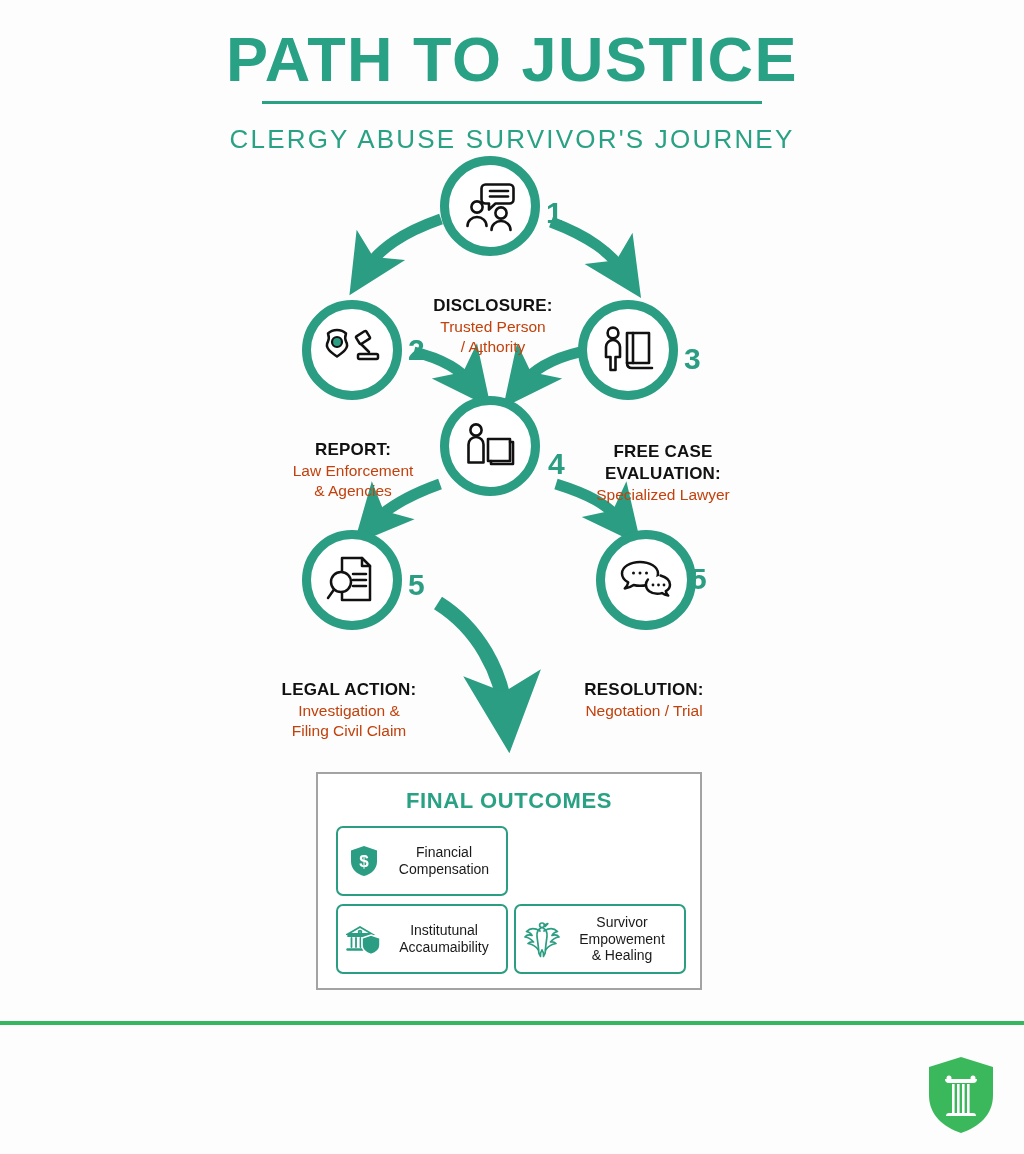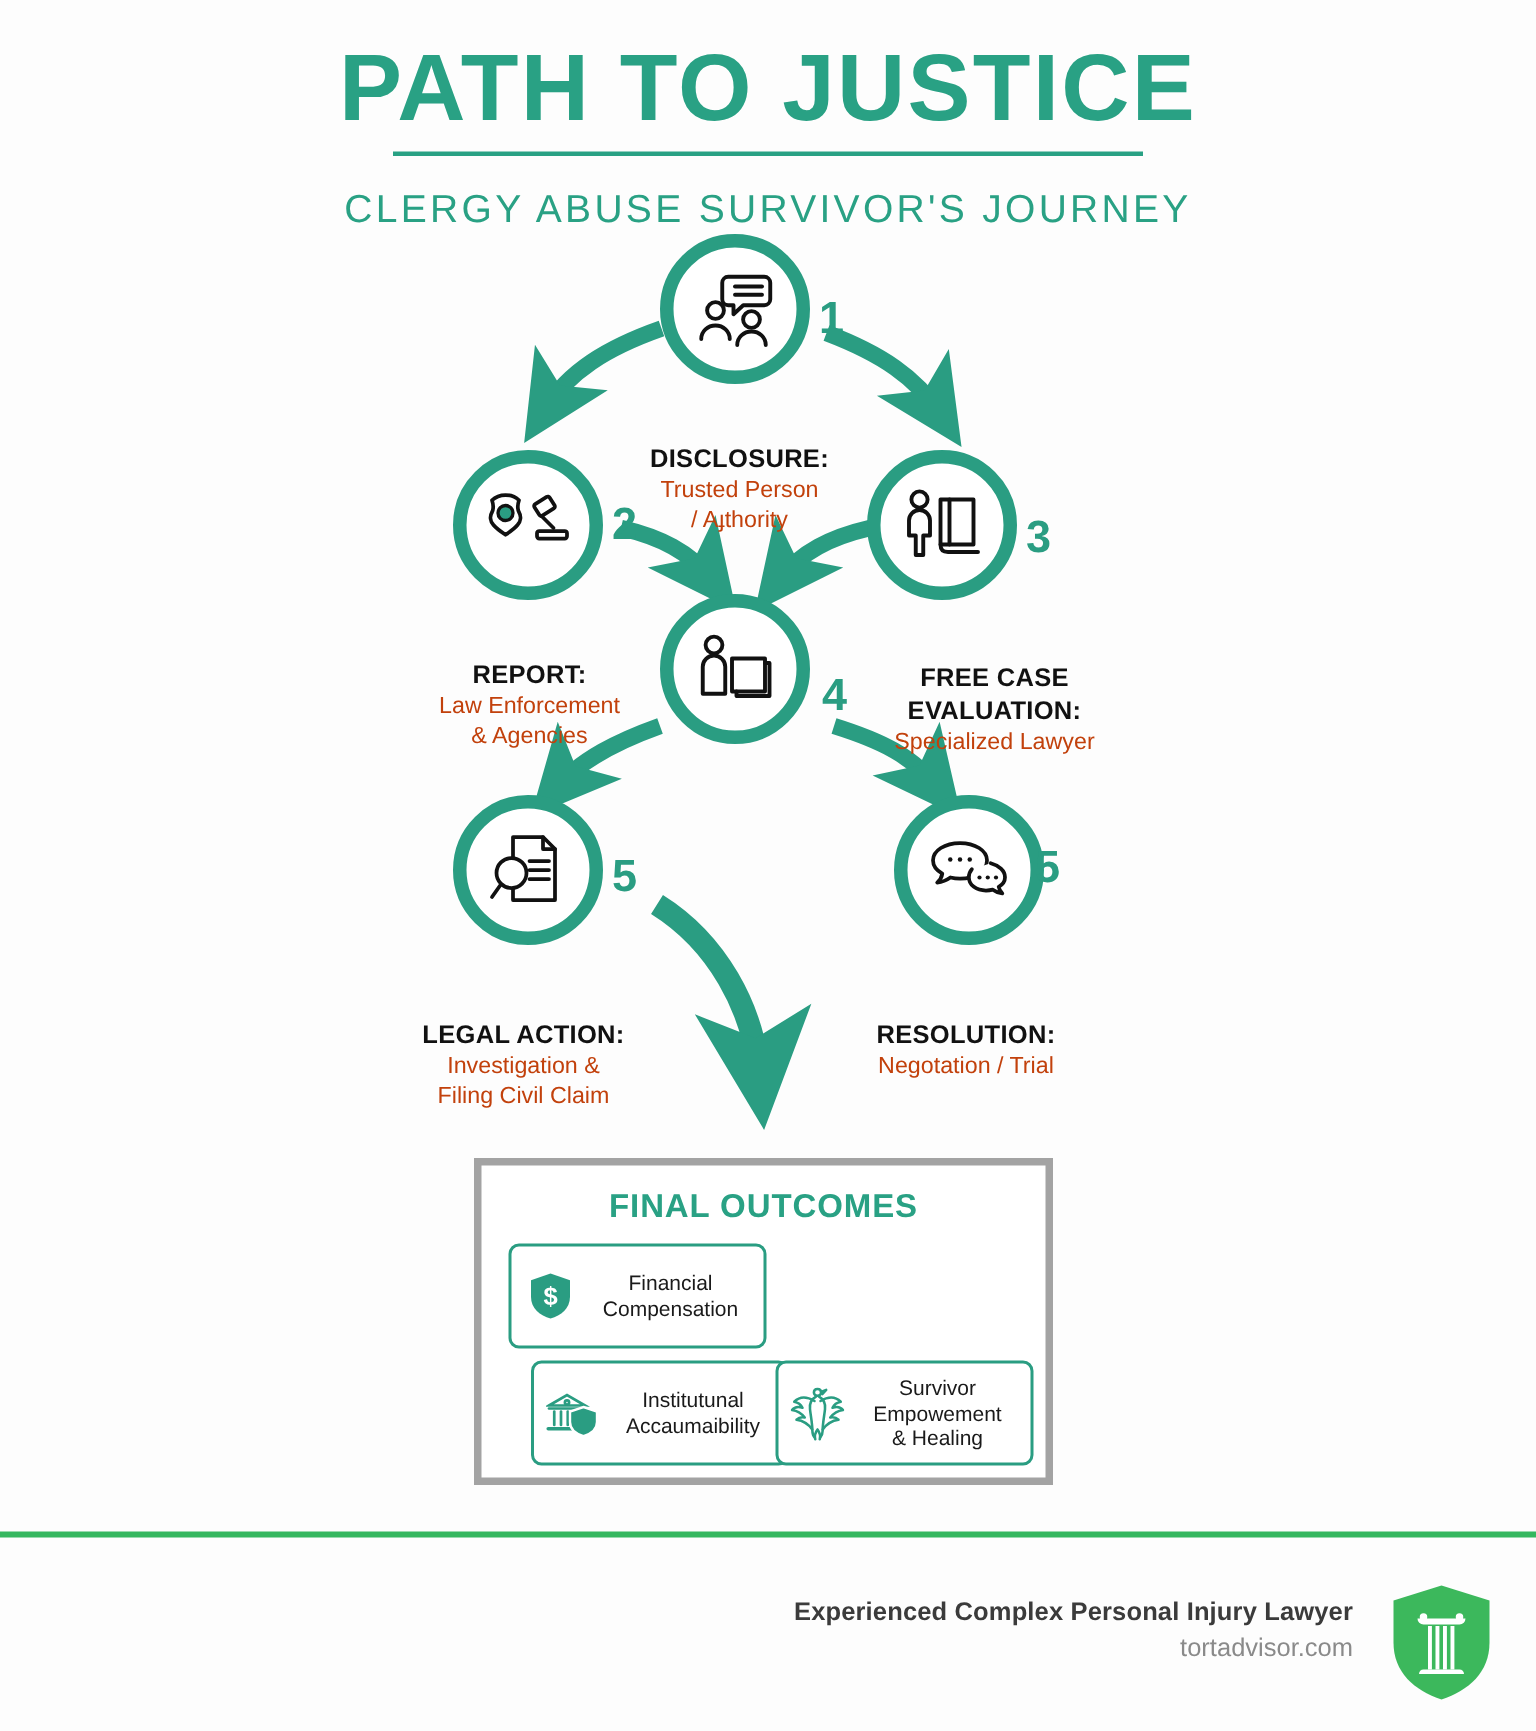--- a/index.html
+++ b/index.html
@@ -110,21 +110,21 @@
     pointer-events: none;
   }
 
   
   .outcomes-box {
     position: absolute;
     left: 316px;
     top: 772px;
     width: 386px;
     height: 218px;
-    border: 5px solid #a3a3a3;
+    border: 2px solid #a3a3a3;
     background: #ffffff;
     box-sizing: border-box;
   }
   .outcomes-title {
     text-align: center;
     color: #29a184;
     font-family: "Liberation Sans", sans-serif;
     font-weight: bold;
     font-size: 22px;
     letter-spacing: 0.6px;
@@ -143,21 +143,21 @@
     height: 70px;
     border: 2px solid #2a9d82;
     border-radius: 7px;
     box-sizing: border-box;
     display: flex;
     align-items: center;
     background: #ffffff;
   }
   .oc-tl { left: 0;    top: 0;   }
   .oc-tr { left: 178px; top: 0;  }
-  .oc-bl { left: 0;    top: 78px; margin-left: 15px; }
+  .oc-bl { left: 0;    top: 78px; }
   .oc-br { left: 178px; top: 78px; }
   .outcome-icon {
     width: 42px;
     min-width: 42px;
     display: flex;
     align-items: center;
     justify-content: center;
     margin-left: 5px;
   }
   .outcome-text {
@@ -427,24 +427,20 @@
           <div>&amp; Healing</div>
         </div>
       </div>
 
     </div>
 
   </div>
 
   <div class="footer-rule"></div>
   <div class="footer">
-    <div class="footer-text">
-      <div class="footer-line1">Experienced Complex Personal Injury Lawyer</div>
-      <div class="footer-line2">tortadvisor.com</div>
-    </div>
     <div class="footer-logo">
       <svg width="70" height="80" viewBox="0 0 70 80">
         <path d="M35 2 L67 12 v28 c0 20 -14 32 -32 38 C17 72 3 60 3 40 V12 z" fill="#3cb85c"></path>
         <g fill="#ffffff">
           <path d="M19 24 h32 a4 4 0 0 1 -4 4 h-24 a4 4 0 0 1 -4 -4 z"></path>
           <rect x="20.5" y="20.5" width="5" height="5" rx="2.5"></rect>
           <rect x="44.5" y="20.5" width="5" height="5" rx="2.5"></rect>
           <rect x="26" y="29" width="2.6" height="29"></rect>
           <rect x="31" y="29" width="2.6" height="29"></rect>
           <rect x="36" y="29" width="2.6" height="29"></rect>

